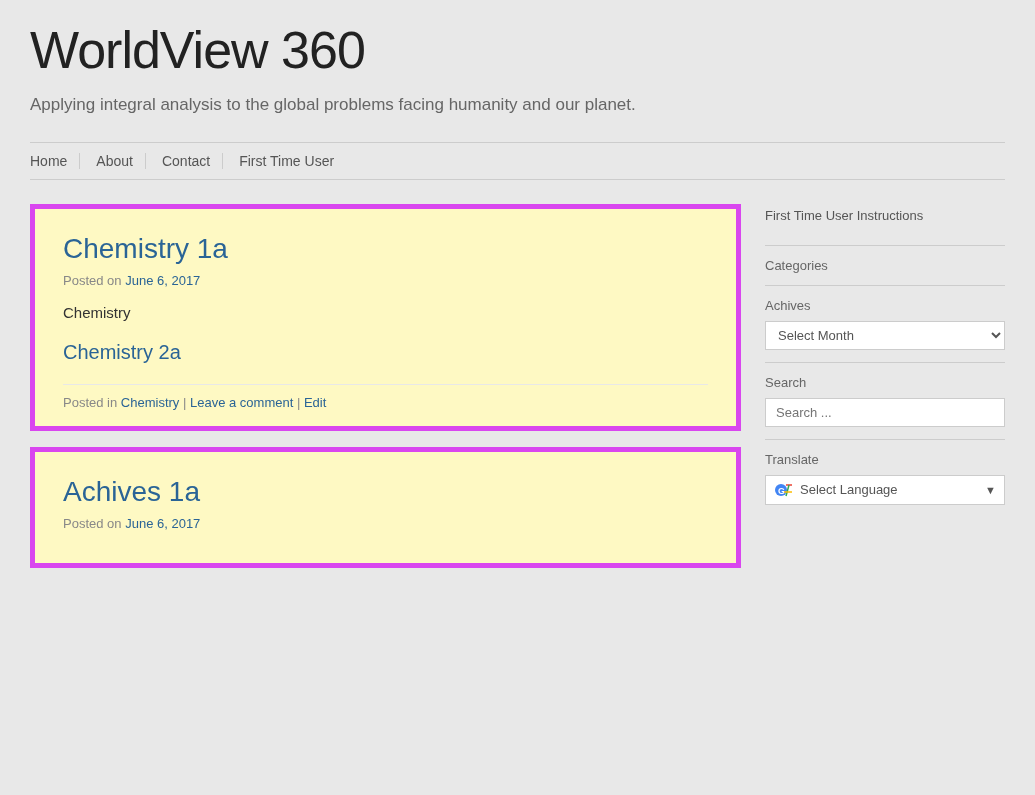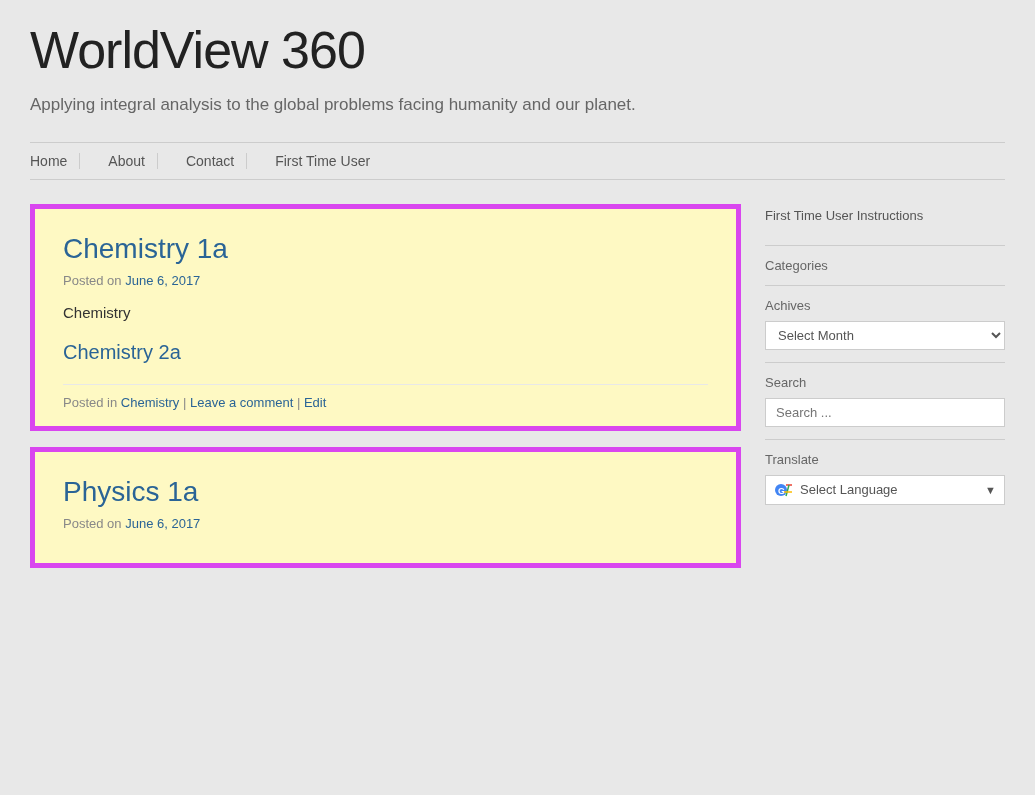--- a/index.html
+++ b/index.html
@@ -29,21 +29,21 @@
       line-height: 1.5;
       margin-bottom: 24px;
       font-family: Arial, sans-serif;
     }
     .nav-bar {
       border-top: 1px solid #ccc;
       border-bottom: 1px solid #ccc;
       padding: 10px 0;
       margin-bottom: 24px;
       display: flex;
-      gap: 16px;
+      gap: 4px;
     }
     .nav-item {
       font-size: 14px;
       color: #555;
       text-decoration: none;
       padding: 0 12px;
       border-right: 1px solid #ccc;
       cursor: pointer;
       font-family: Arial, sans-serif;
     }
@@ -224,21 +224,21 @@
           <a>Chemistry</a>
           <span> | </span>
           <a>Leave a comment</a>
           <span> | </span>
           <a>Edit</a>
         </div>
       </div>
 
       <div class="post-card">
         <h2 class="post-title">
-          <a>Physics 1a</a>
+          <a>Achives 1a</a>
         </h2>
         <p class="post-meta">
           <span>Posted on</span>
           <span> </span>
           <a class="date">June 6, 2017</a>
         </p>
       </div>
 
     </div>
 

